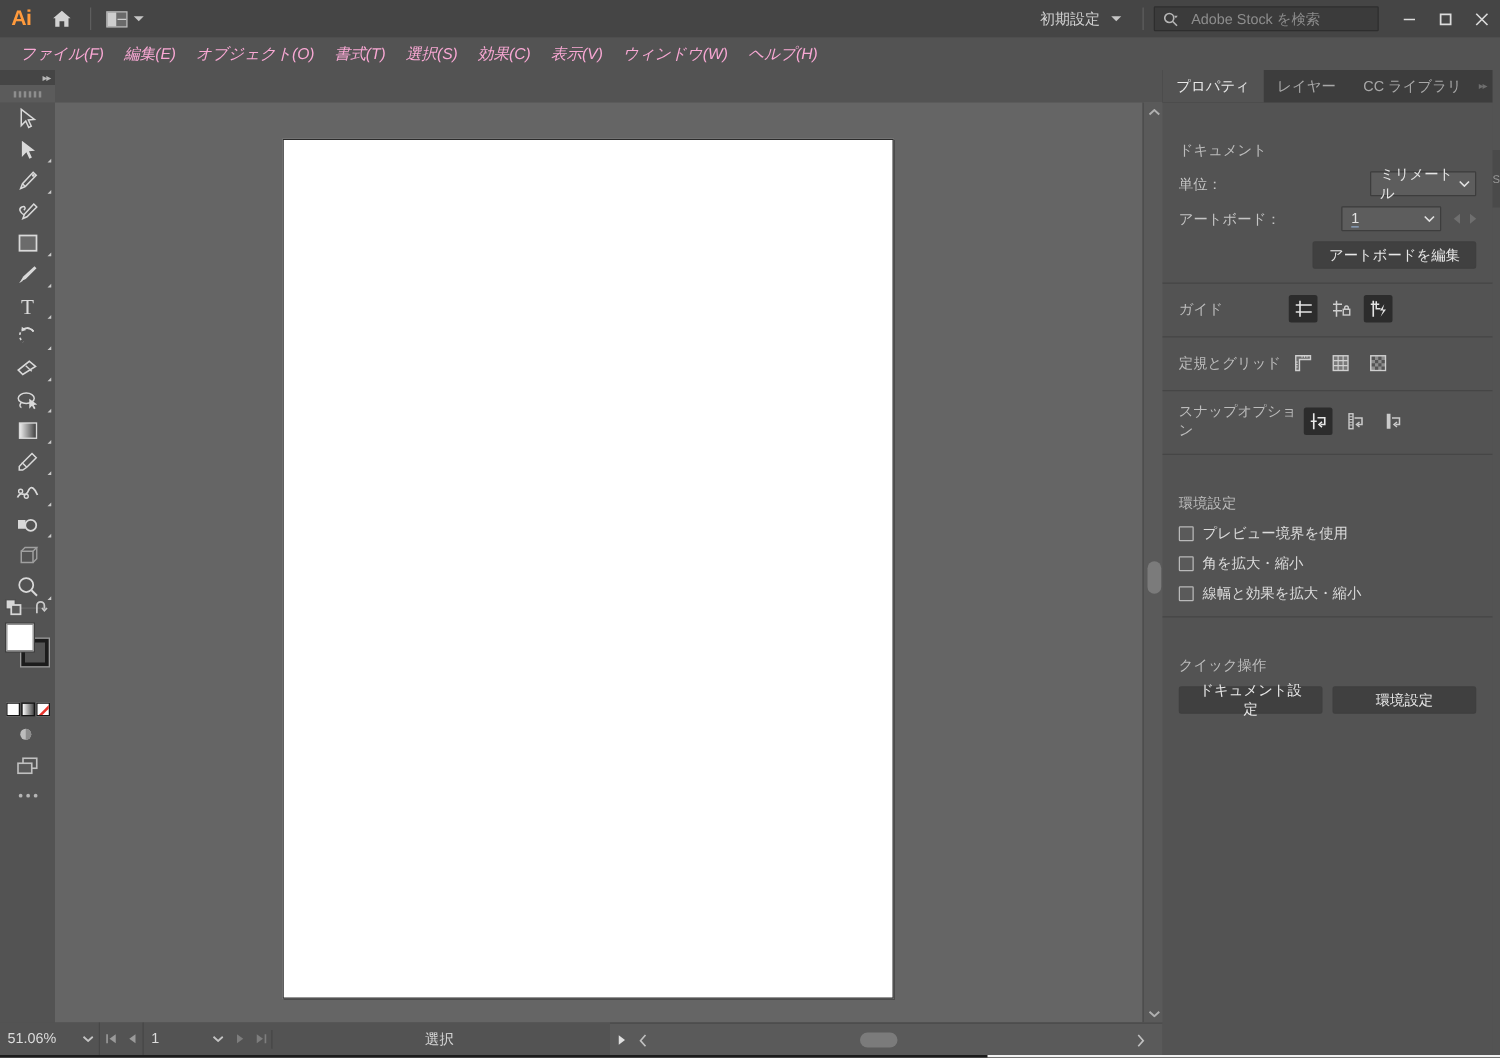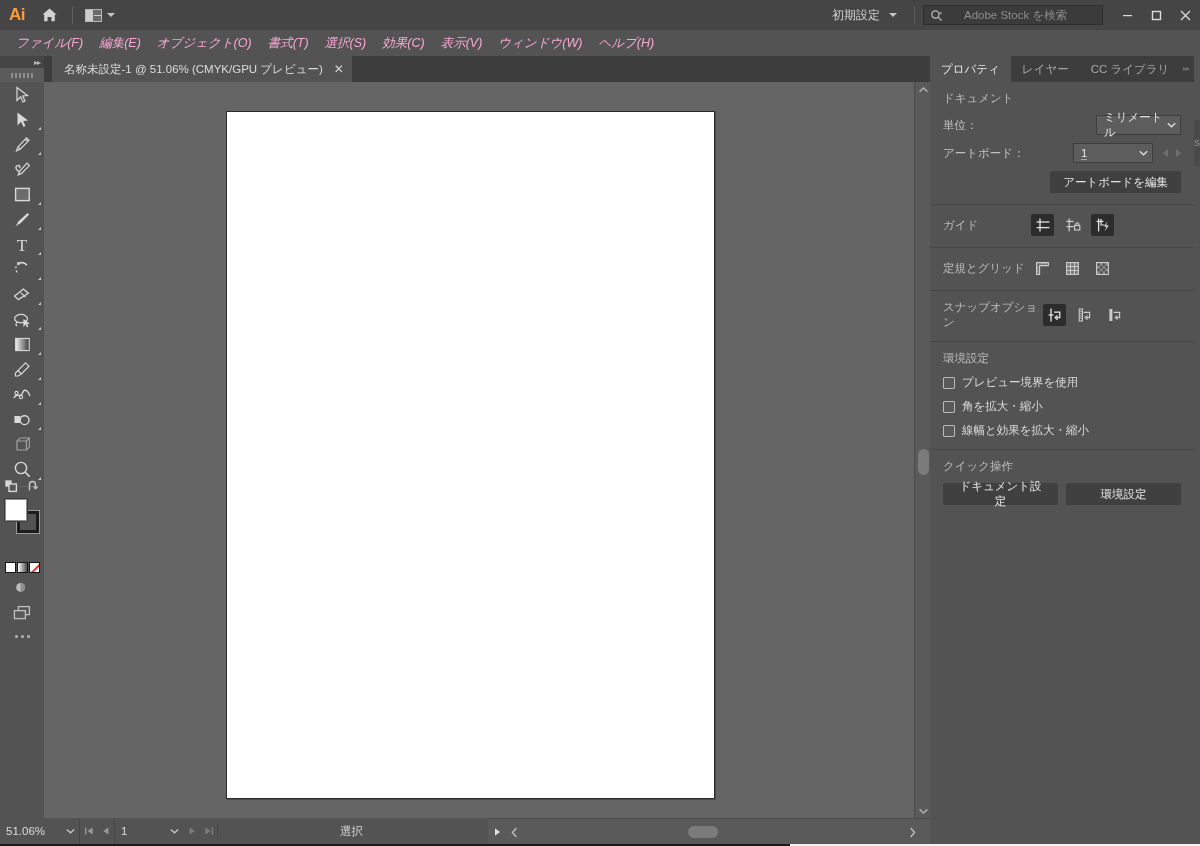--- a/index.html
+++ b/index.html
@@ -38,21 +38,21 @@
   }
   .chev { width: 0; height: 0; border-left: 4px solid transparent; border-right: 4px solid transparent;
           border-top: 4px solid #c6c6c6; }
   .tb-right { margin-left: auto; display: flex; align-items: center; height: 30px; }
   .workspace-sel {
     display: flex; align-items: center; gap: 9px; padding: 0 9px; height: 24px;
     color: #d2d2d2; font-size: 12px;
   }
   .stock-search {
     width: 180px; height: 20px; background: #3b3b3b; border: 1px solid #2e2e2e;
-    display: flex; align-items: center; gap: 21px; padding: 0 6px; border-radius: 1px;
+    display: flex; align-items: center; gap: 10px; padding: 0 6px; border-radius: 1px;
   }
   .stock-search .ph { color: #8d8d8d; font-size: 11.5px; }
   .winbtns { display: flex; align-items: center; margin-left: 10px; }
   .winbtn { width: 29px; height: 30px; display: flex; align-items: center; justify-content: center;
             color: #d8d8d8; font-size: 11px; }
 
   
   .menubar {
     position: absolute; left: 0; top: 30px; width: 1200px; height: 26px;
     background: #535353; display: flex; align-items: center; padding-left: 8px;
@@ -200,21 +200,21 @@
   .rp-collapse {
     position: absolute; right: 5px; top: 8px; color: #6e6e6e; font-size: 8px; letter-spacing: -1px;
   }
   .rp-selnone {
     height: 26px; display: flex; align-items: center; padding-left: 13px;
     color: #c8c8c8; font-size: 11.5px; border-bottom: 1px solid #464646;
   }
   .rp-sect { border-bottom: 1px solid #464646; padding: 9px 13px 11px 13px; }
   .rp-sect.nob { border-bottom: none; }
   .rp-h {
-    color: #bcbcbc; font-size: 11.5px; margin-bottom: 9px;
+    color: #bcbcbc; font-size: 11.5px; margin-bottom: 9px; margin-top: 22px;
   }
   .rp-row { display: flex; align-items: center; margin-bottom: 8px; }
   .rp-row.last { margin-bottom: 0; }
   .rp-lbl-r { flex: 1; text-align: left; color: #c5c5c5; font-size: 11.5px; padding-right: 6px; }
   .sel-box {
     height: 20px; background: #5d5d5d; border: 1px solid #3d3d3d; display: flex;
     align-items: center; justify-content: space-between; padding: 0 4px 0 7px; color: #e4e4e4;
     font-size: 11.5px; gap: 4px; border-radius: 1px;
   }
   .unit-sel { width: 85px; }
@@ -316,26 +316,20 @@
     <div class="menu-item">編集(E)</div>
     <div class="menu-item">オブジェクト(O)</div>
     <div class="menu-item">書式(T)</div>
     <div class="menu-item">選択(S)</div>
     <div class="menu-item">効果(C)</div>
     <div class="menu-item">表示(V)</div>
     <div class="menu-item">ウィンドウ(W)</div>
     <div class="menu-item">ヘルプ(H)</div>
   </div>
 
-  <div class="tabbar">
-    <div class="doctab">
-      <span class="lbl">名称未設定-1 @ 51.06% (CMYK/GPU プレビュー)</span>
-      <span class="x">✕</span>
-    </div>
-  </div>
 
   <div class="toolpanel">
     <div class="tp-grip-row">
       <span class="tp-collapse">▸▸</span>
     </div>
     <div class="tp-dots">
       <i></i>
         <i></i>
         <i></i>
         <i></i>

